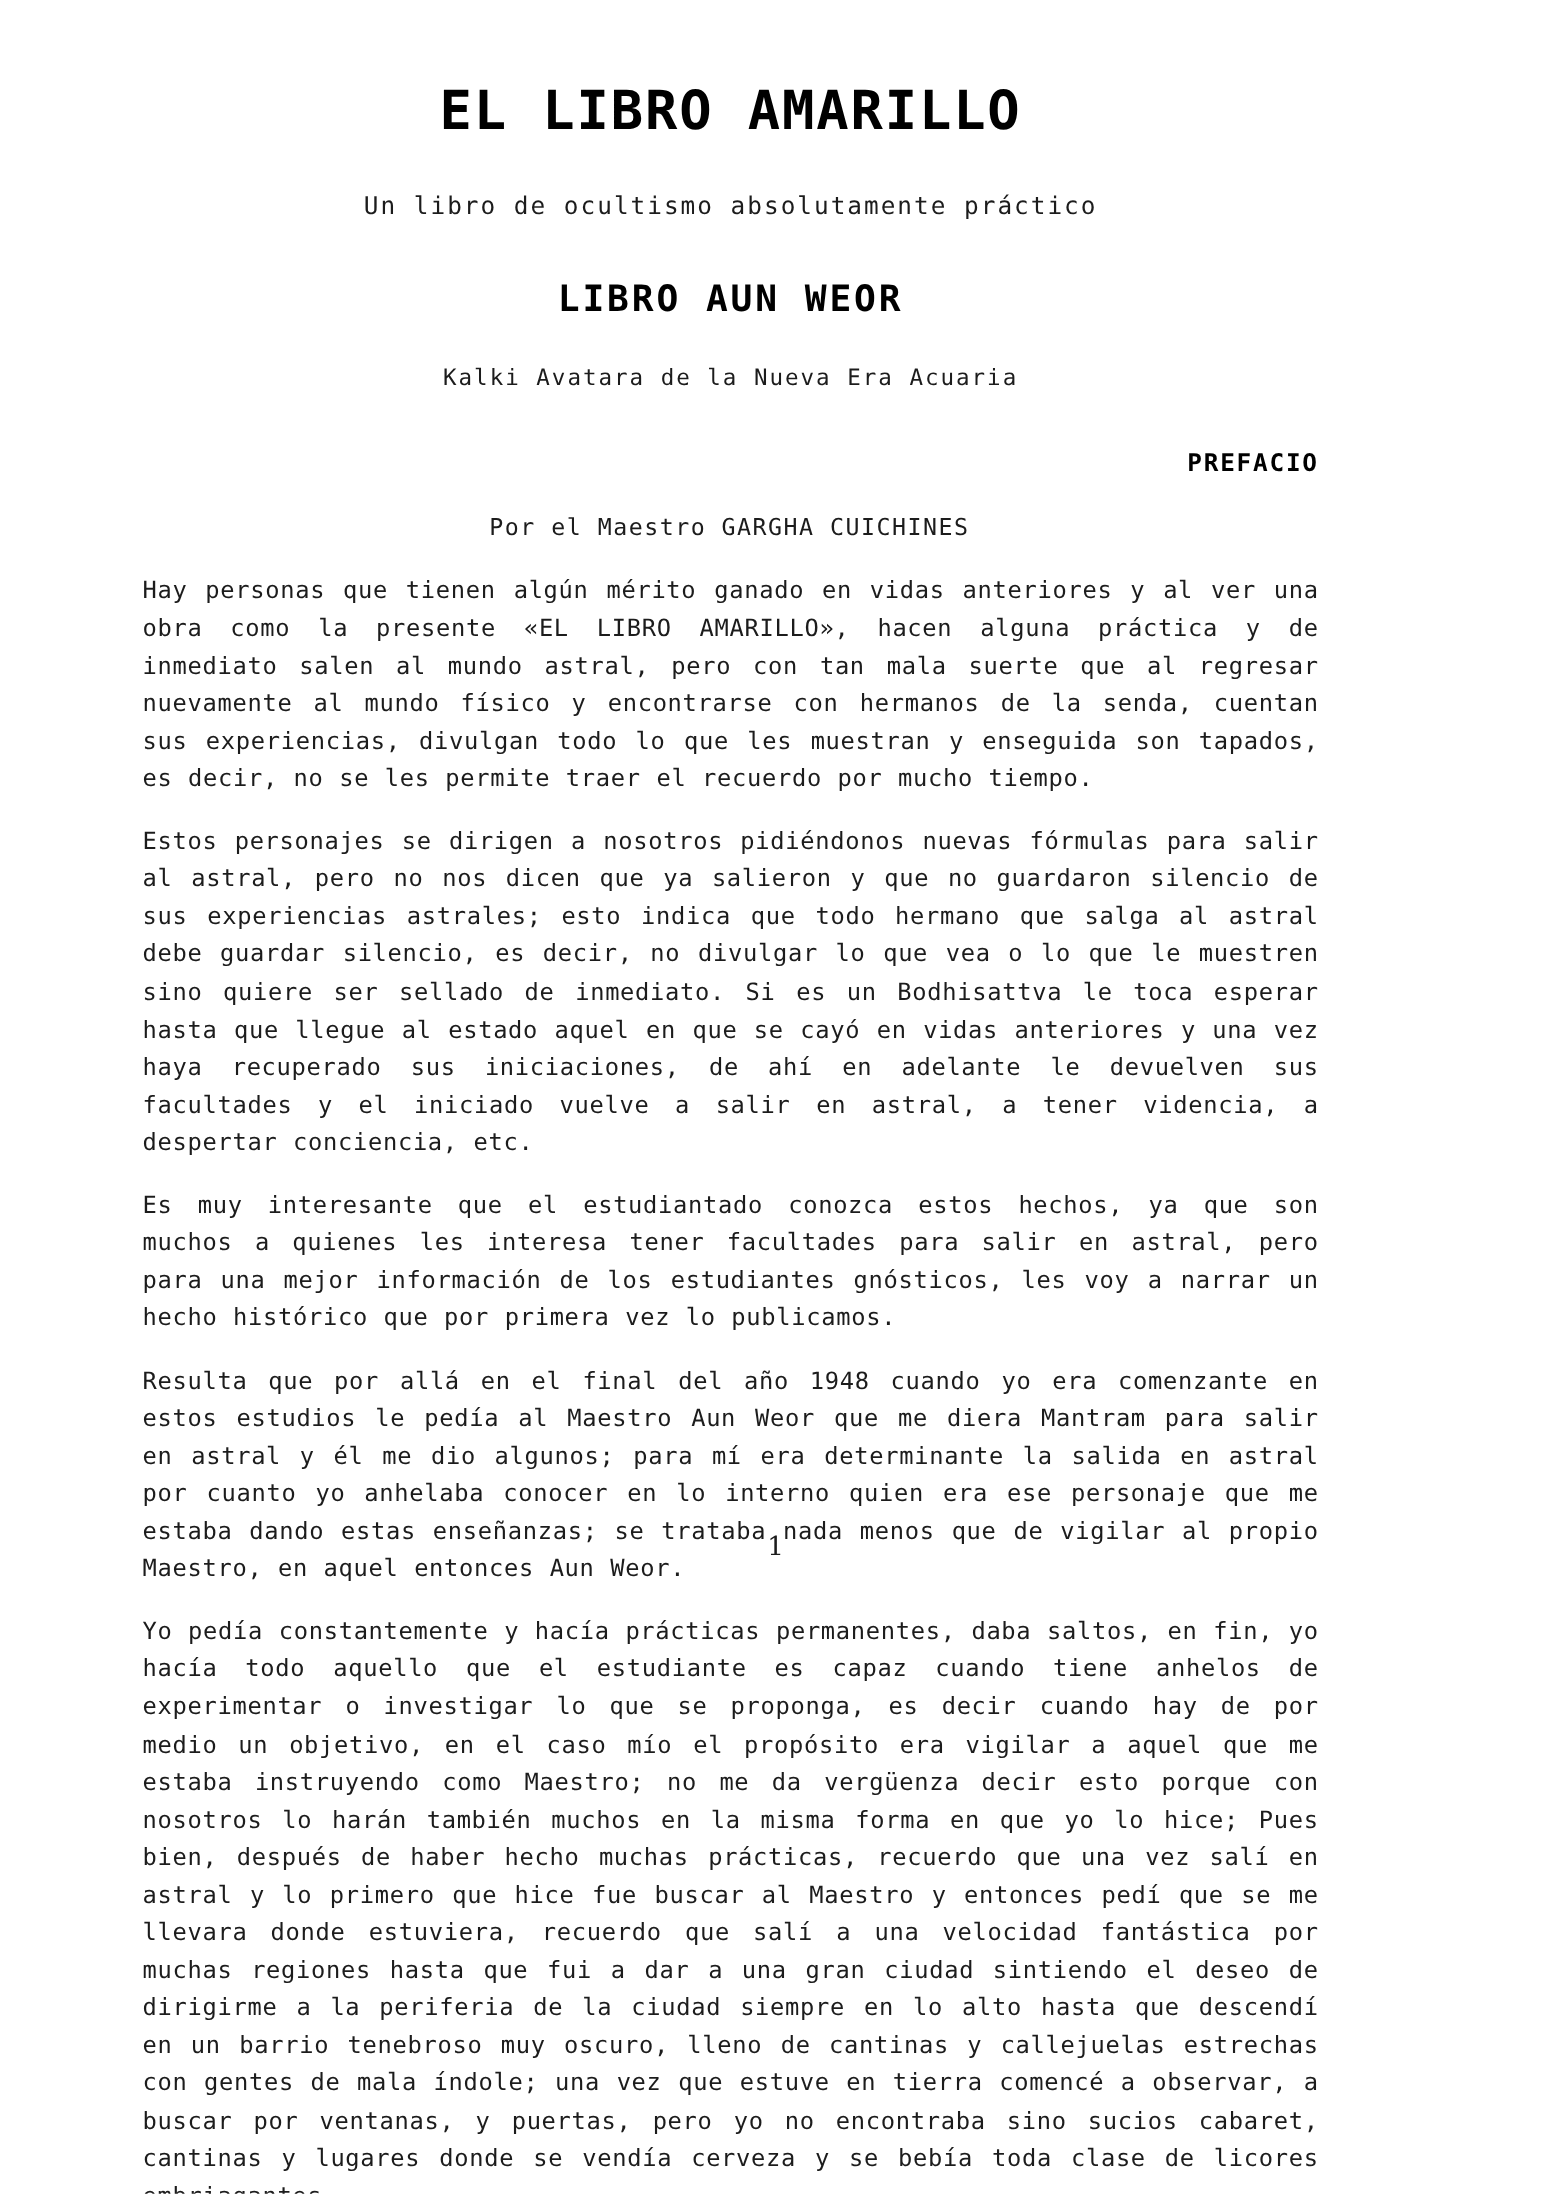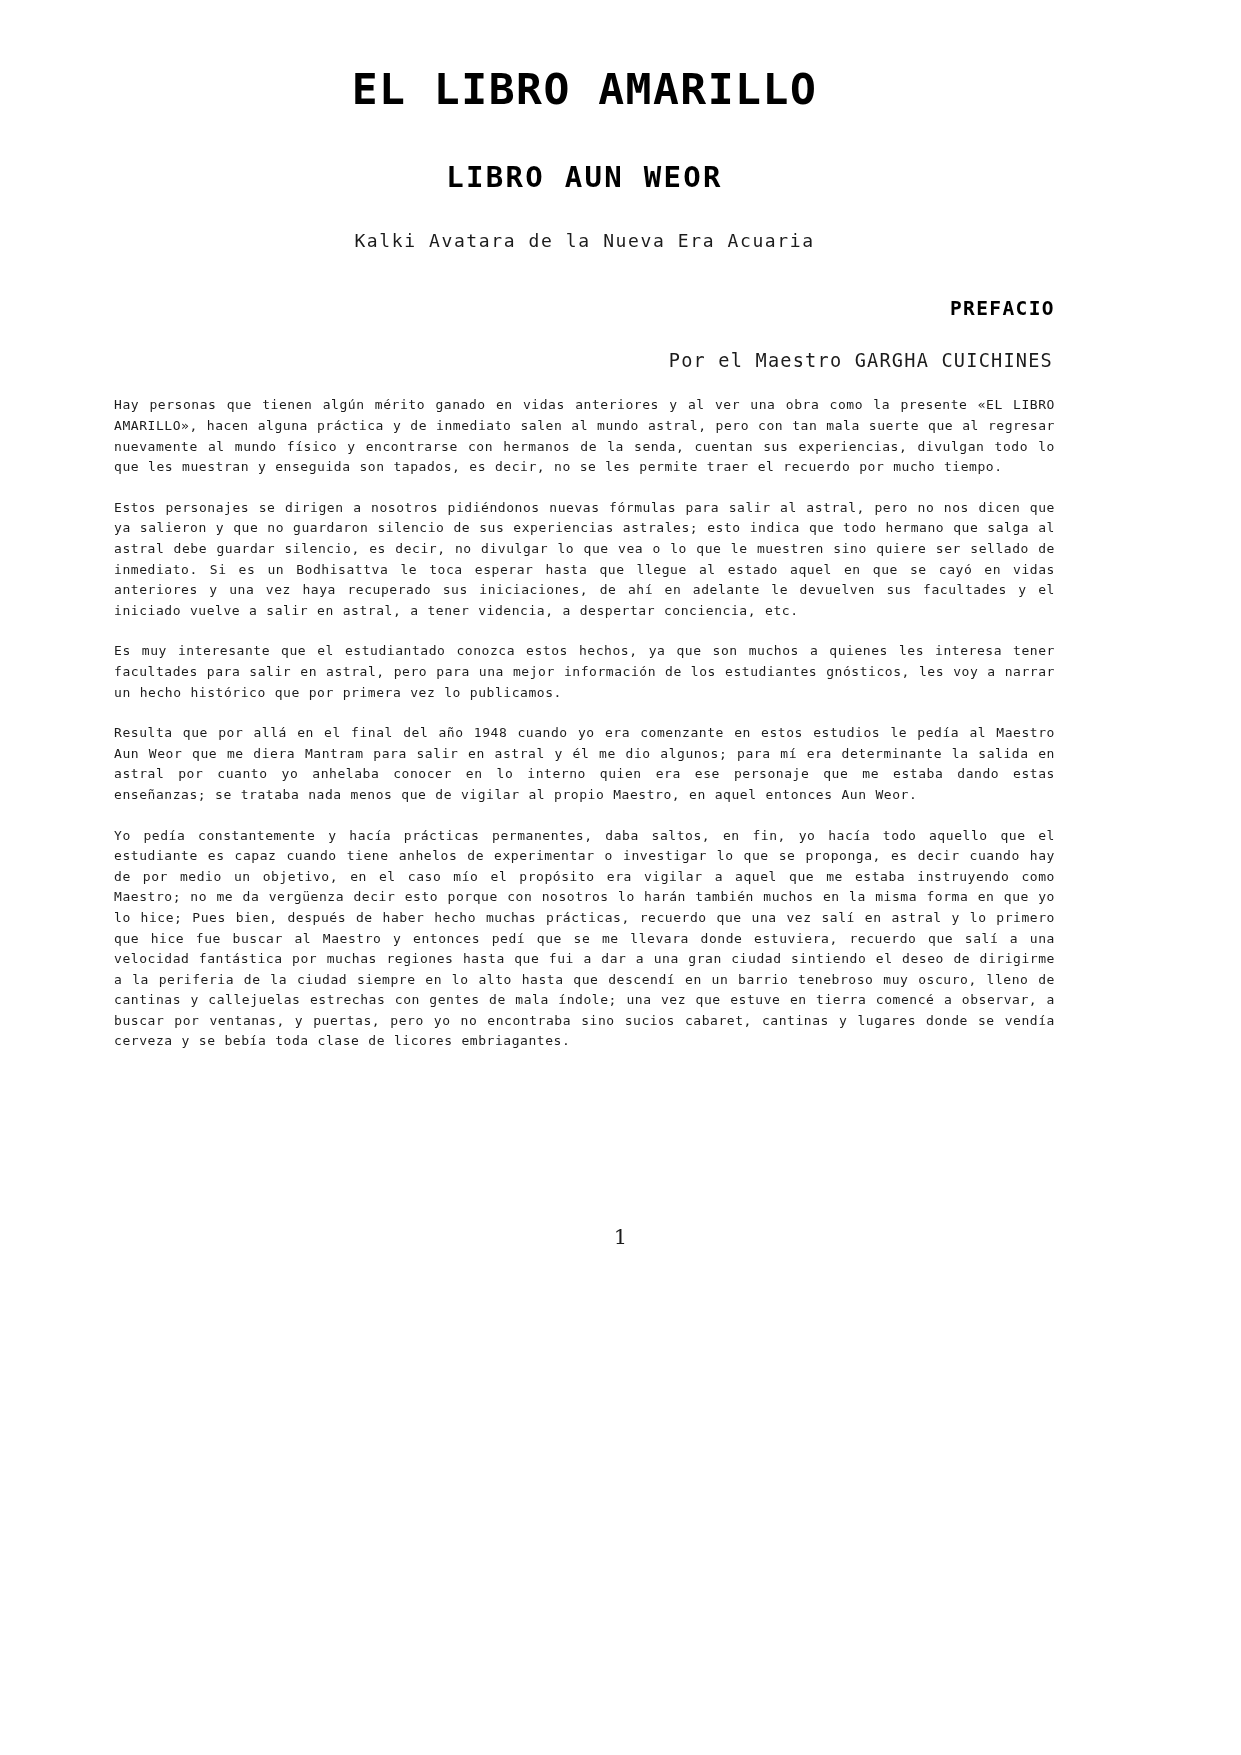--- a/index.html
+++ b/index.html
@@ -77,35 +77,35 @@
   .section-heading {
     text-align: right;
     font-weight: bold;
     font-size: 19.5px;
     letter-spacing: 1.4px;
     margin: 0;
     padding-top: 46px;
     color: #000000;
   }
   .attribution {
-    text-align: right;
+    text-align: center;
     font-size: 18.6px;
     letter-spacing: 1.2px;
     margin: 0;
     padding-top: 30px;
     padding-right: 2px;
     color: #1c1c1c;
   }
   
   .body-block {
     padding-top: 24px;
   }
   p.para {
     text-align: justify;
-    font-size: 13px;
+    font-size: 19px;
     line-height: 1.585;
     letter-spacing: 0.55px;
     margin: 0 0 20px 0;
     color: #1c1c1c;
     word-spacing: 0.5px;
     hyphens: none;
   }
   p.para:last-child {
     margin-bottom: 0;
   }
@@ -121,20 +121,21 @@
   }
 </style>
 </head>
 <body>
 
 <div class="page">
   <div class="content">
 
     <h1 class="title">EL LIBRO AMARILLO</h1>
 
+    <div class="subtitle">Un libro de ocultismo absolutamente práctico</div>
 
     <div class="author">LIBRO AUN WEOR</div>
 
     <div class="author-sub">Kalki Avatara de la Nueva Era Acuaria</div>
 
 
     <div class="section-heading">PREFACIO</div>
 
     <div class="attribution">Por el Maestro GARGHA CUICHINES</div>
 

